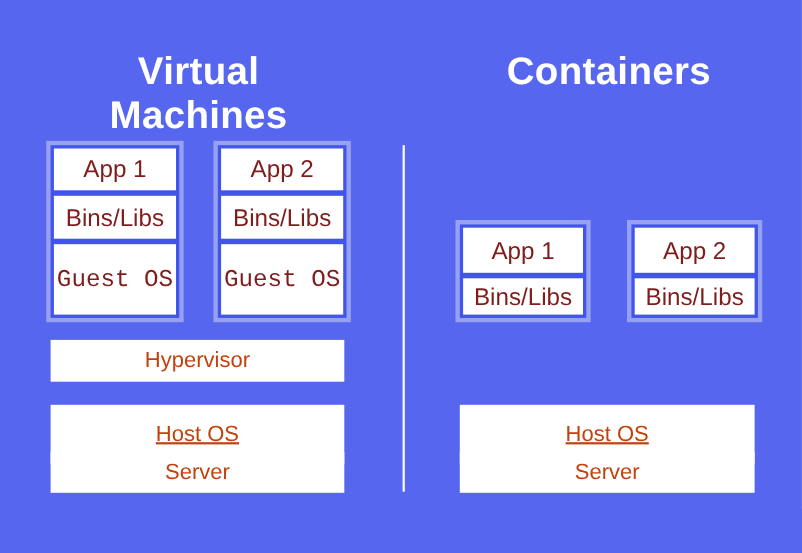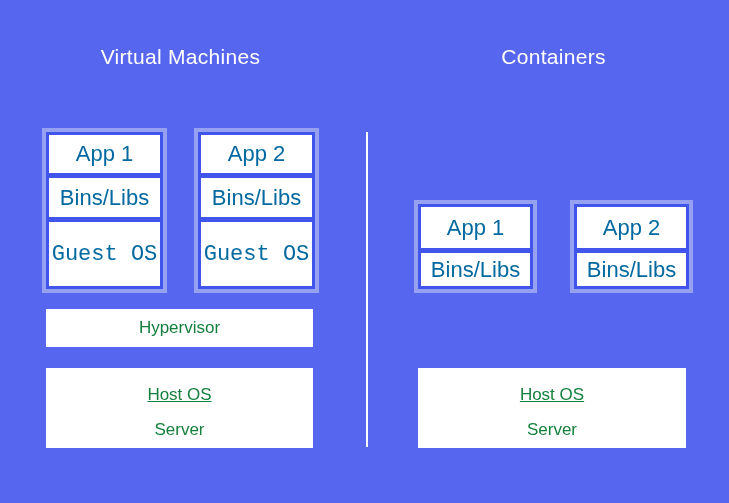--- a/index.html
+++ b/index.html
@@ -11,22 +11,22 @@
     width: 729px;
     height: 503px;
     background: #5766EE;
     font-family: "Liberation Sans", sans-serif;
     overflow: hidden;
   }
   .section-title {
     position: absolute;
     top: 45px;
     color: #FFFFFF;
-    font-size: 21px;
-    font-weight: 400;
+    font-size: 35px;
+    font-weight: 700;
     text-align: center;
     letter-spacing: 0.3px;
   }
   .title-left  { left: 42px;  width: 277px; }
   .title-right { left: 415px; width: 277px; }
 
   .stack {
     position: absolute;
     box-sizing: border-box;
     border: 4px solid #96A1F2;
@@ -38,38 +38,38 @@
   }
   .stack-vm        { top: 128px; width: 125px; height: 165px; }
   .stack-vm-1      { left: 42px; }
   .stack-vm-2      { left: 194px; }
   .stack-container   { top: 200px; width: 123px; height: 93px; }
   .stack-container-1 { left: 414px; }
   .stack-container-2 { left: 570px; }
 
   .layer {
     background: #FFFFFF;
-    color: #0369a1;
+    color: #7f1d1d;
     font-size: 22px;
     display: flex;
     align-items: center;
     justify-content: center;
     flex: none;
   }
   .layer-app-vm    { height: 38px; }
   .layer-bins-vm   { height: 39px; }
   .layer-guest-os  { height: 64px; font-family: Liberation Mono, monospace; }
   .layer-app-ct    { height: 41px; }
   .layer-bins-ct   { height: 33px; }
 
   .bar {
     position: absolute;
     background: #FFFFFF;
-    color: #15803d;
-    font-size: 17px;
+    color: #c2410c;
+    font-size: 20px;
     display: flex;
     align-items: center;
     justify-content: center;
   }
   .bars-left  { left: 46px;  width: 267px; }
   .bars-right { left: 418px; width: 268px; }
   .bar-row-1 { top: 309px; height: 38px; }
   .bar-row-2 { top: 368px; height: 54px; text-decoration: underline; }
   .bar-row-3 { top: 411px; height: 37px; }
 

